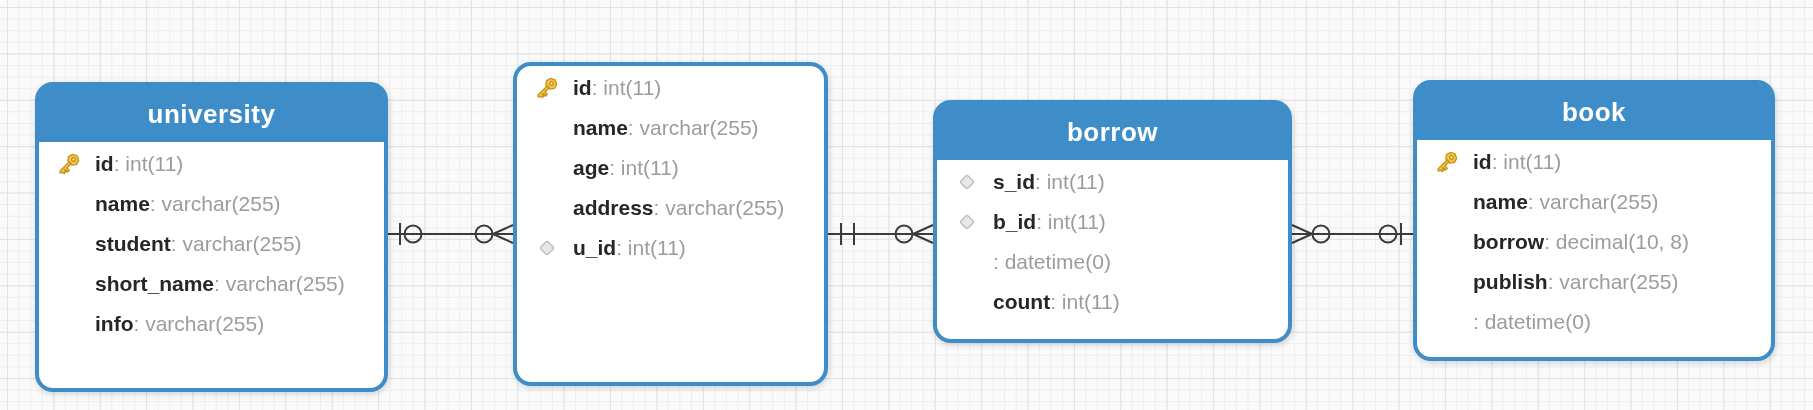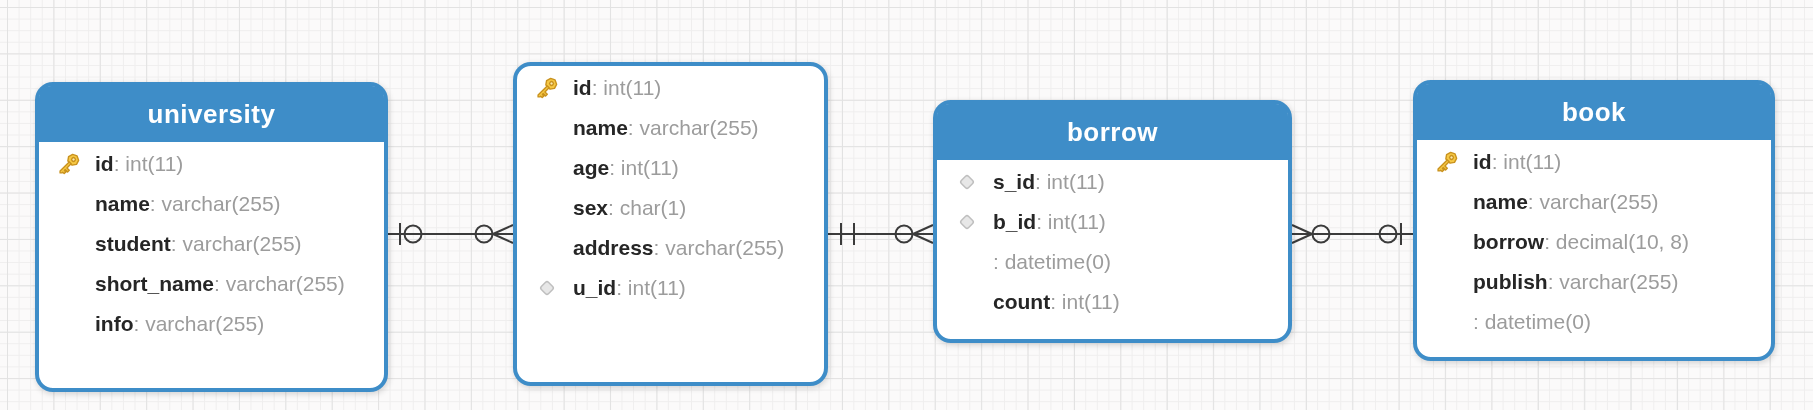--- a/index.html
+++ b/index.html
@@ -157,25 +157,20 @@
     <span class="field-name">name</span>
     <span class="field-type">varchar(255)</span>
   </div>
         <div class="field-row">
     <span class="field-icon"></span>
     <span class="field-name">age</span>
     <span class="field-type">int(11)</span>
   </div>
         <div class="field-row">
     <span class="field-icon"></span>
-    <span class="field-name">sex</span>
-    <span class="field-type">char(1)</span>
-  </div>
-        <div class="field-row">
-    <span class="field-icon"></span>
     <span class="field-name">address</span>
     <span class="field-type">varchar(255)</span>
   </div>
         <div class="field-row">
     <span class="field-icon">
             <svg width="28" height="28" viewBox="0 0 28 28" xmlns="http://www.w3.org/2000/svg">
     <rect x="9" y="9" width="10" height="10" rx="2" transform="rotate(45 14 14)" fill="#e7e7e7" stroke="#bfbfbf" stroke-width="1.5"></rect>
   </svg>
           </span>
     <span class="field-name">u_id</span>

